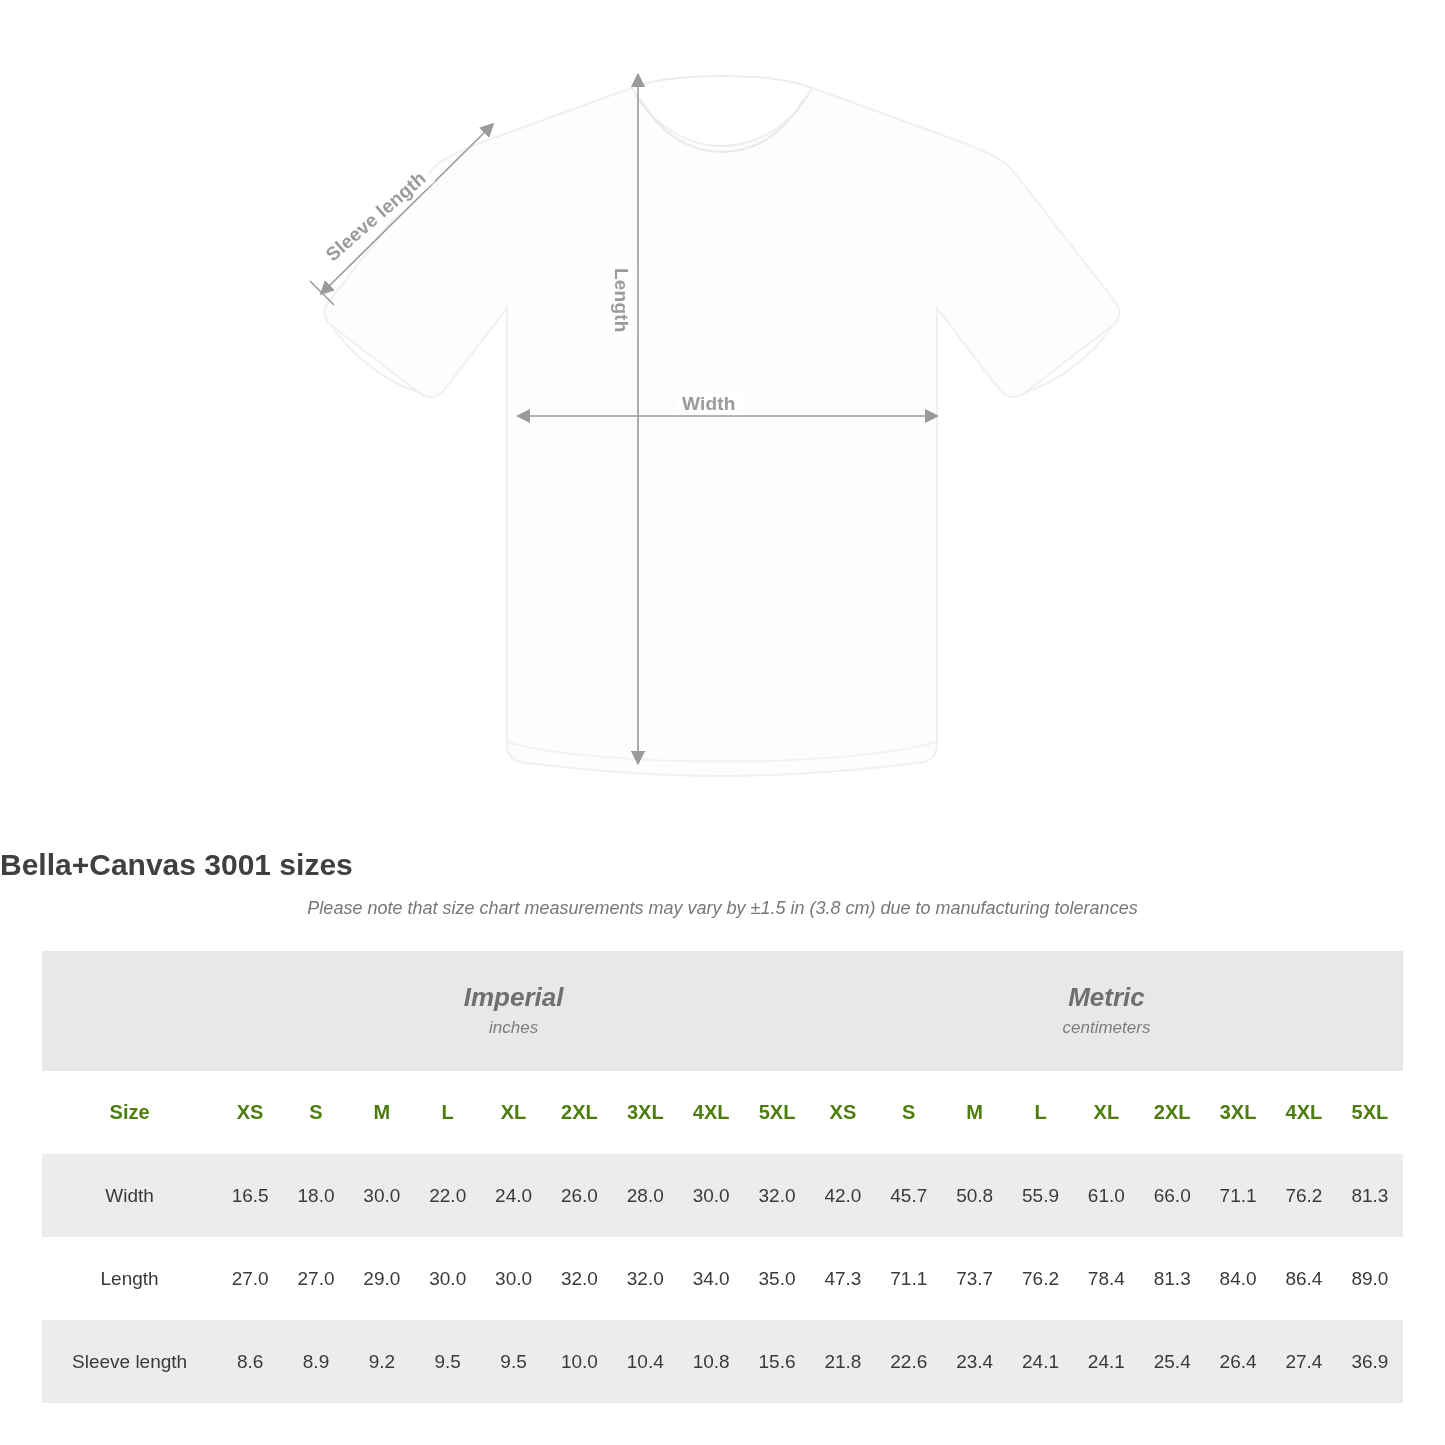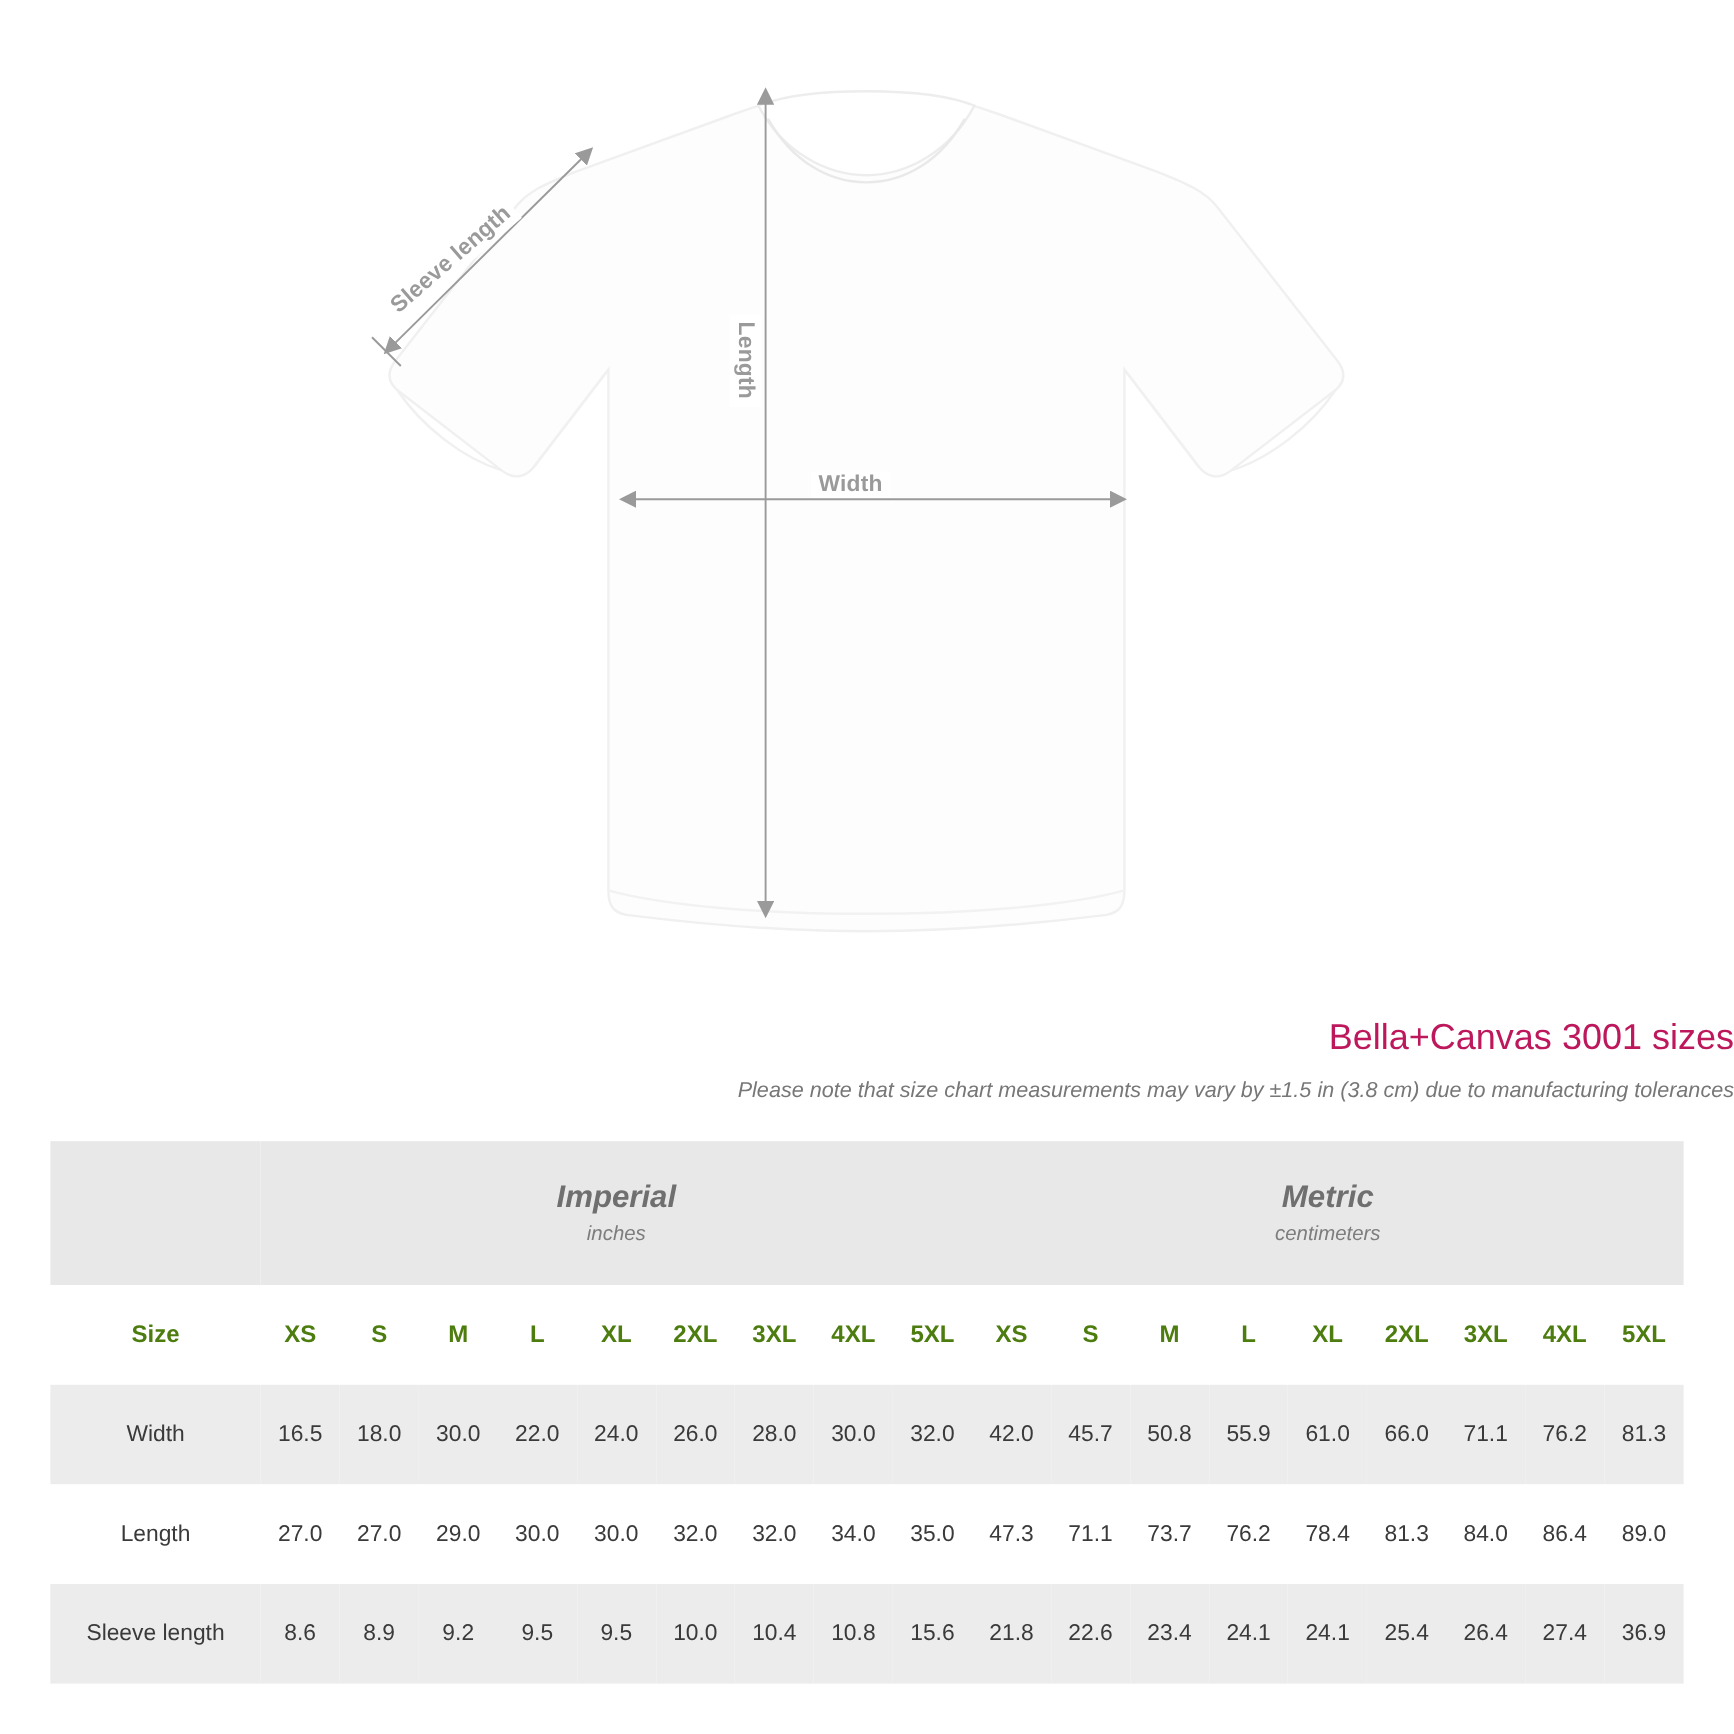--- a/index.html
+++ b/index.html
@@ -57,28 +57,28 @@
     left: 333px;
     top: 246px;
     transform: rotate(-41deg);
     transform-origin: left bottom;
     background: #ffffff;
     padding: 1px 5px;
   }
 
   
   .chart-title {
-    text-align: right;
+    text-align: left;
     font-size: 30px;
-    font-weight: normal;
-    color: #be185d;
+    font-weight: bold;
+    color: #404040;
     margin: 18px 0 0 0;
   }
   .chart-note {
-    text-align: right;
+    text-align: center;
     font-size: 18px;
     font-style: italic;
     color: #777777;
     margin: 16px 0 0 0;
   }
 
   
   .table-wrap {
     margin: 28px 42px 0 42px;
   }

